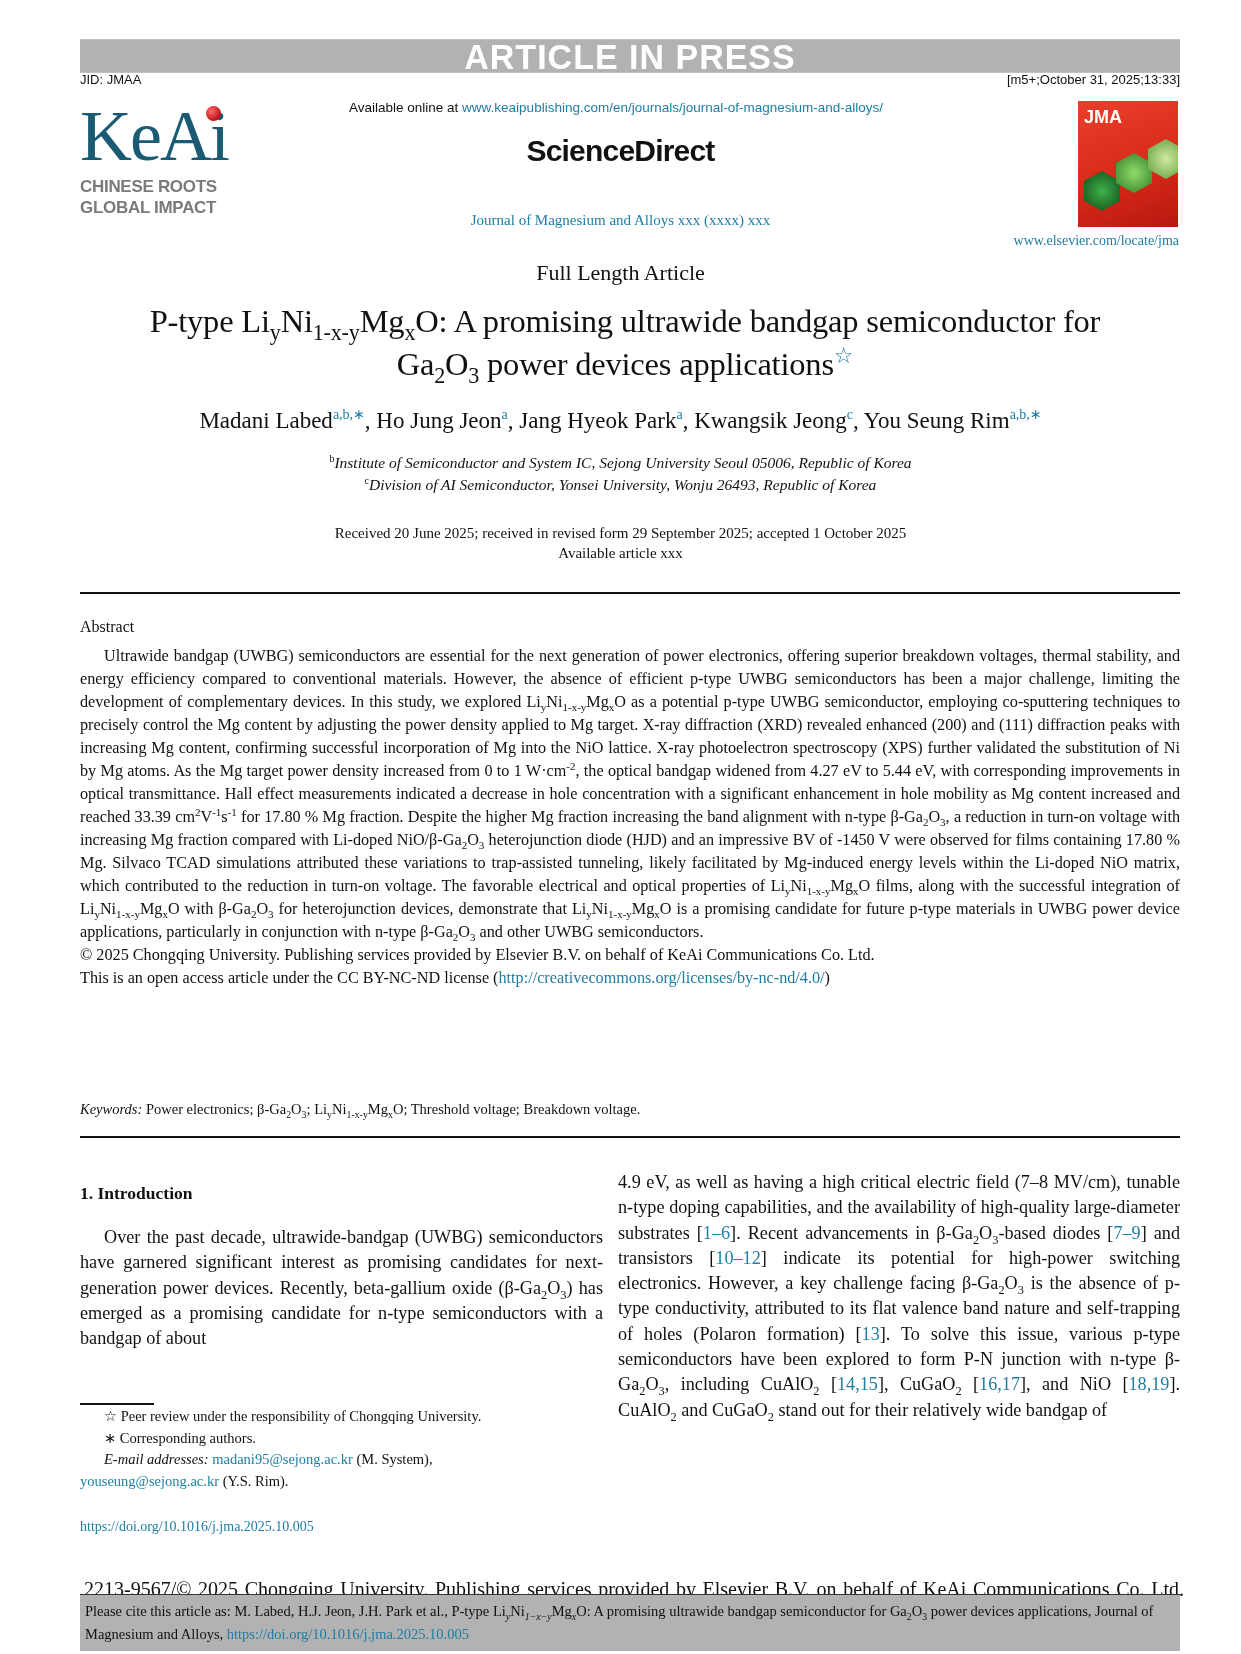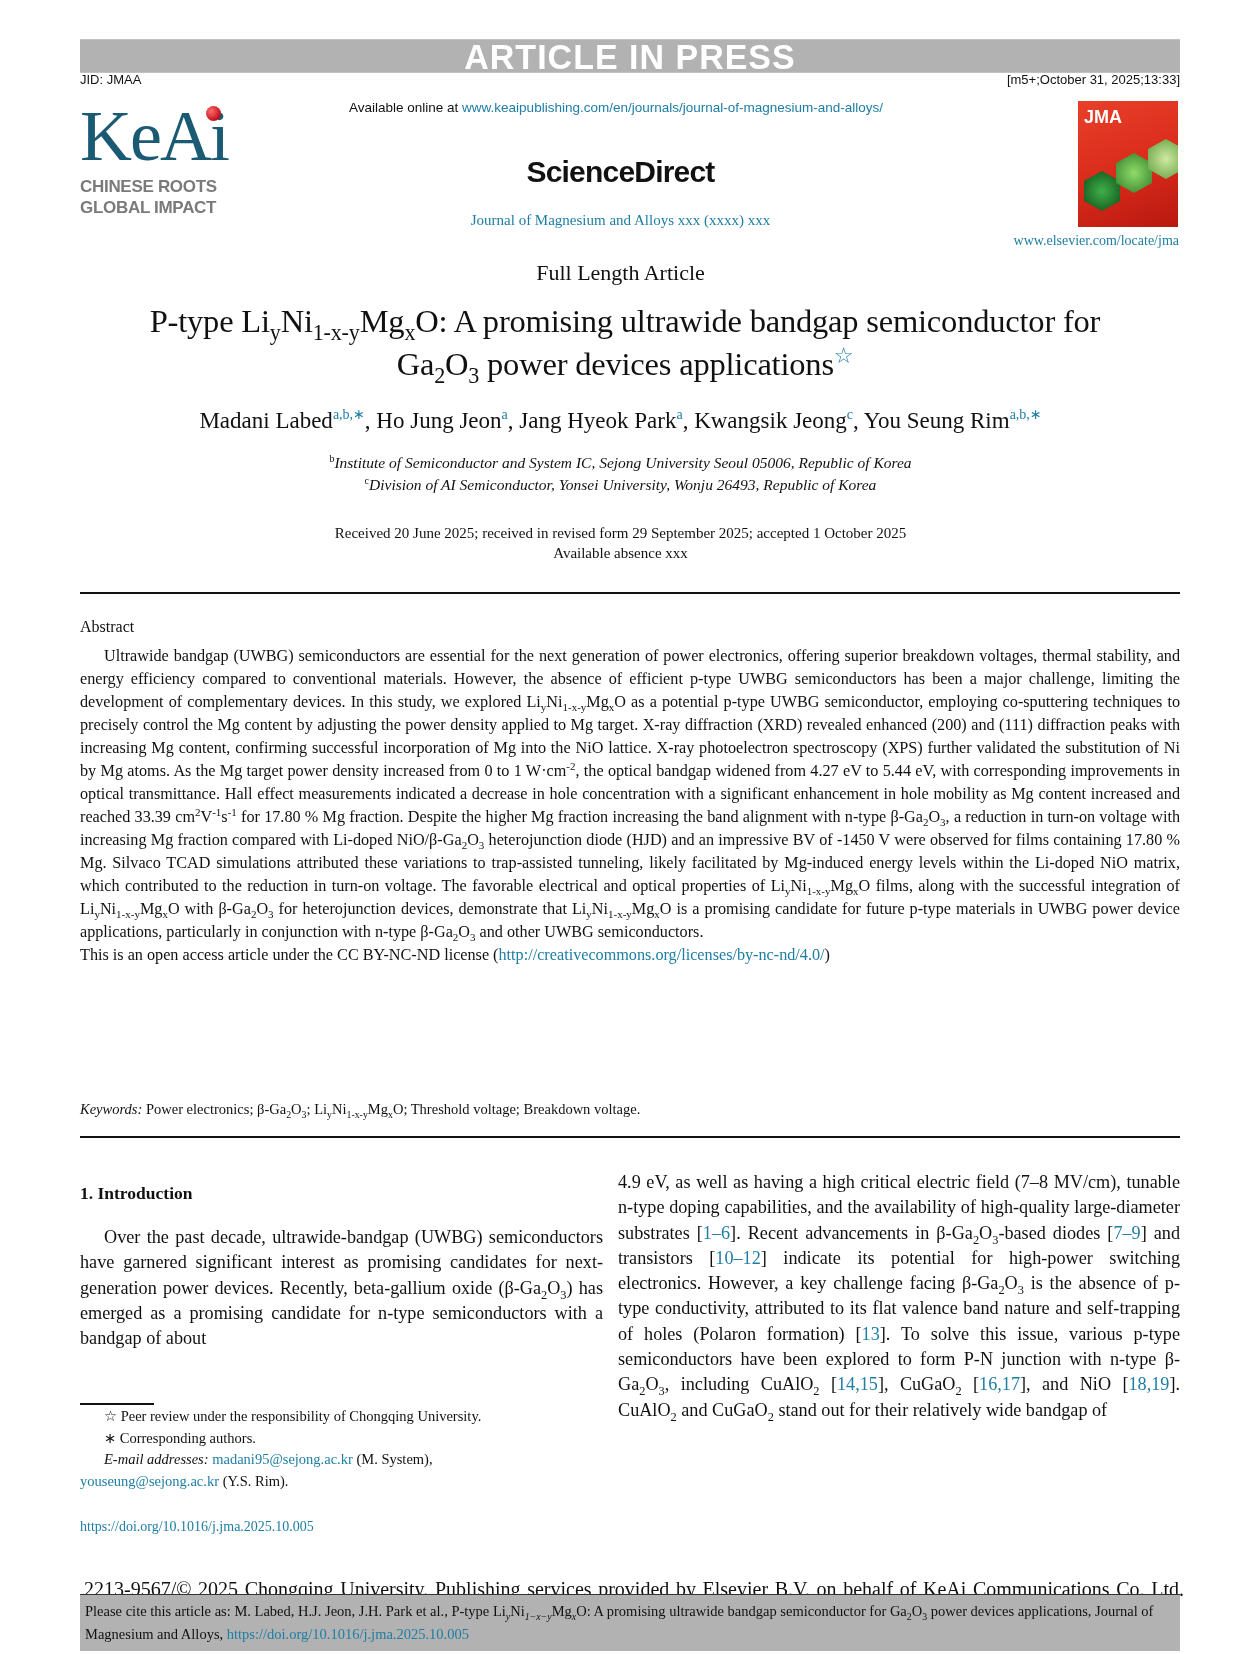--- a/index.html
+++ b/index.html
@@ -9,21 +9,21 @@
   sub, sup { font-size:0.68em; line-height:0; }
   .banner { left:80px; top:40px; width:1100px; height:32px; background:#b2b2b2; color:#fff; text-align:center;
             font-family:"Liberation Sans", sans-serif; font-size:34px; font-weight:bold; line-height:32px; letter-spacing:1px; transform:scaleY(1.05);}
   .jid { left:80px; top:72px; font-family:"Liberation Sans", sans-serif; font-size:13px; }
   .stamp { right:61px; top:72px; font-family:"Liberation Sans", sans-serif; font-size:13px; }
   .logo { left:80px; top:104px; width:150px; }
   .keai { font-family:"Liberation Serif", serif; color:#1a5a73; font-size:72px; line-height:64px; letter-spacing:-2px; position:relative; }
   .keai-dot { position:absolute; left:126px; top:2px; width:15px; height:15px; border-radius:50%; background:radial-gradient(circle at 35% 35%, #ff6b6b, #c0101a 70%); }
   .tagline { font-family:"Liberation Sans", sans-serif; font-weight:bold; color:#7a7a7a; font-size:17px; line-height:21px; margin-top:8px; letter-spacing:-0.3px; }
   .avail { left:349px; top:100px; font-family:"Liberation Sans", sans-serif; font-size:13.5px; }
-  .sd { left:0; width:1241px; top:134px; text-align:center; font-family:"Liberation Sans", sans-serif; font-weight:bold; font-size:30px; letter-spacing:-0.8px;margin-top:21px; }
+  .sd { left:0; width:1241px; top:134px; text-align:center; font-family:"Liberation Sans", sans-serif; font-weight:bold; font-size:30px; letter-spacing:-0.8px; }
   .journal { left:0; width:1241px; top:212px; text-align:center; font-size:15px; color:#1d7da3; }
   .cover { left:1078px; top:101px; width:100px; height:126px; background:linear-gradient(160deg,#e8402a 0%,#d92a1a 55%,#b81810 100%); overflow:hidden; }
   .cover-title { position:absolute; left:6px; top:6px; color:#fff; font-family:"Liberation Sans", sans-serif; font-weight:bold; font-size:18px; }
   .hex { position:absolute; width:36px; height:40px; clip-path:polygon(50% 0,100% 25%,100% 75%,50% 100%,0 75%,0 25%); }
   .elsevier { right:62px; top:233px; font-size:14px; color:#1d7da3; }
   .fla { left:0; width:1241px; top:260px; text-align:center; font-size:22px; }
   .title { left:70px; width:1110px; top:300px; text-align:center; font-size:32.5px; line-height:43px; letter-spacing:-0.2px; }
   .star { color:#1d7da3; font-size:22px; vertical-align:super; line-height:0; }
   .authors { left:0; width:1241px; top:408px; text-align:center; font-size:23px; }
   .aff { color:#1d7da3; font-size:14px; vertical-align:super; line-height:0; }
@@ -90,28 +90,29 @@
   <span>You Seung Rim</span><span class="aff">a,b,∗</span>
 </div>
 
 <div class="abs affils">
   <div><sup>b</sup><span>Institute of Semiconductor and System IC, Sejong University Seoul 05006, Republic of Korea</span></div>
   <div><sup>c</sup><span>Division of AI Semiconductor, Yonsei University, Wonju 26493, Republic of Korea</span></div>
 </div>
 
 <div class="abs dates">
   <div>Received 20 June 2025; received in revised form 29 September 2025; accepted 1 October 2025</div>
-  <div>Available absence xxx</div>
+  <div>Available article xxx</div>
 </div>
 
 <div class="abs hr" style="top:592px;"></div>
 
 <div class="abs abstract-h">Abstract</div>
 <div class="abs abstract">
   <p><span>Ultrawide bandgap (UWBG) semiconductors are essential for the next generation of power electronics, offering superior breakdown voltages, thermal stability, and energy efficiency compared to conventional materials. However, the absence of efficient p-type UWBG semiconductors has been a major challenge, limiting the development of complementary devices. In this study, we explored </span><span class="f-li"><span>Li</span><sub>y</sub><span>Ni</span><sub>1-x-y</sub><span>Mg</span><sub>x</sub><span>O</span></span><span> as a potential p-type UWBG semiconductor, employing co-sputtering techniques to precisely control the Mg content by adjusting the power density applied to Mg target. X-ray diffraction (XRD) revealed enhanced (200) and (111) diffraction peaks with increasing Mg content, confirming successful incorporation of Mg into the NiO lattice. X-ray photoelectron spectroscopy (XPS) further validated the substitution of Ni by Mg atoms. As the Mg target power density increased from 0 to 1 W·cm</span><sup>-2</sup><span>, the optical bandgap widened from 4.27 eV to 5.44 eV, with corresponding improvements in optical transmittance. Hall effect measurements indicated a decrease in hole concentration with a significant enhancement in hole mobility as Mg content increased and reached 33.39 cm</span><sup>2</sup><span>V</span><sup>-1</sup><span>s</span><sup>-1</sup><span> for 17.80 % Mg fraction. Despite the higher Mg fraction increasing the band alignment with n-type </span><span class="f-bga"><span>β-Ga</span><sub>2</sub><span>O</span><sub>3</sub></span><span>, a reduction in turn-on voltage with increasing Mg fraction compared with Li-doped NiO/</span><span class="f-bga"><span>β-Ga</span><sub>2</sub><span>O</span><sub>3</sub></span><span> heterojunction diode (HJD) and an impressive BV of -1450 V were observed for films containing 17.80 % Mg. Silvaco TCAD simulations attributed these variations to trap-assisted tunneling, likely facilitated by Mg-induced energy levels within the Li-doped NiO matrix, which contributed to the reduction in turn-on voltage. The favorable electrical and optical properties of </span><span class="f-li"><span>Li</span><sub>y</sub><span>Ni</span><sub>1-x-y</sub><span>Mg</span><sub>x</sub><span>O</span></span><span> films, along with the successful integration of </span><span class="f-li"><span>Li</span><sub>y</sub><span>Ni</span><sub>1-x-y</sub><span>Mg</span><sub>x</sub><span>O</span></span><span> with </span><span class="f-bga"><span>β-Ga</span><sub>2</sub><span>O</span><sub>3</sub></span><span> for heterojunction devices, demonstrate that </span><span class="f-li"><span>Li</span><sub>y</sub><span>Ni</span><sub>1-x-y</sub><span>Mg</span><sub>x</sub><span>O</span></span><span> is a promising candidate for future p-type materials in UWBG power device applications, particularly in conjunction with n-type </span><span class="f-bga"><span>β-Ga</span><sub>2</sub><span>O</span><sub>3</sub></span><span> and other UWBG semiconductors.</span></p>
+  <p class="nl">© 2025 Chongqing University. Publishing services provided by Elsevier B.V. on behalf of KeAi Communications Co. Ltd.</p>
   <p class="nl"><span>This is an open access article under the CC BY-NC-ND license (</span><a>http://creativecommons.org/licenses/by-nc-nd/4.0/</a><span>)</span></p>
 </div>
 
 <div class="abs keywords"><i>Keywords:</i><span> Power electronics; </span><span class="f-bga"><span>β-Ga</span><sub>2</sub><span>O</span><sub>3</sub></span>; <span class="f-li"><span>Li</span><sub>y</sub><span>Ni</span><sub>1-x-y</sub><span>Mg</span><sub>x</sub><span>O</span></span><span>; Threshold voltage; Breakdown voltage.</span></div>
 
 <div class="abs hr" style="top:1136px;"></div>
 
 <div class="abs intro-h">1. Introduction</div>
 
 <div class="abs col colL"><span>Over the past decade, ultrawide-bandgap (UWBG) semiconductors have garnered significant interest as promising candidates for next-generation power devices. Recently, beta-gallium oxide (</span><span class="f-bga"><span>β-Ga</span><sub>2</sub><span>O</span><sub>3</sub></span><span>) has emerged as a promising candidate for n-type semiconductors with a bandgap of about</span></div>

